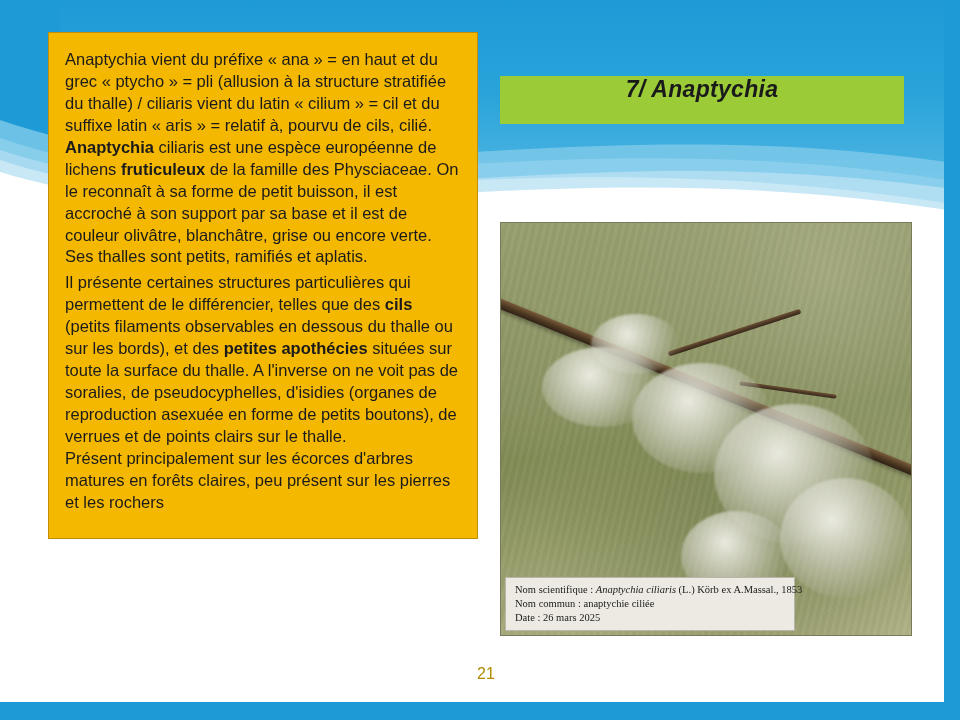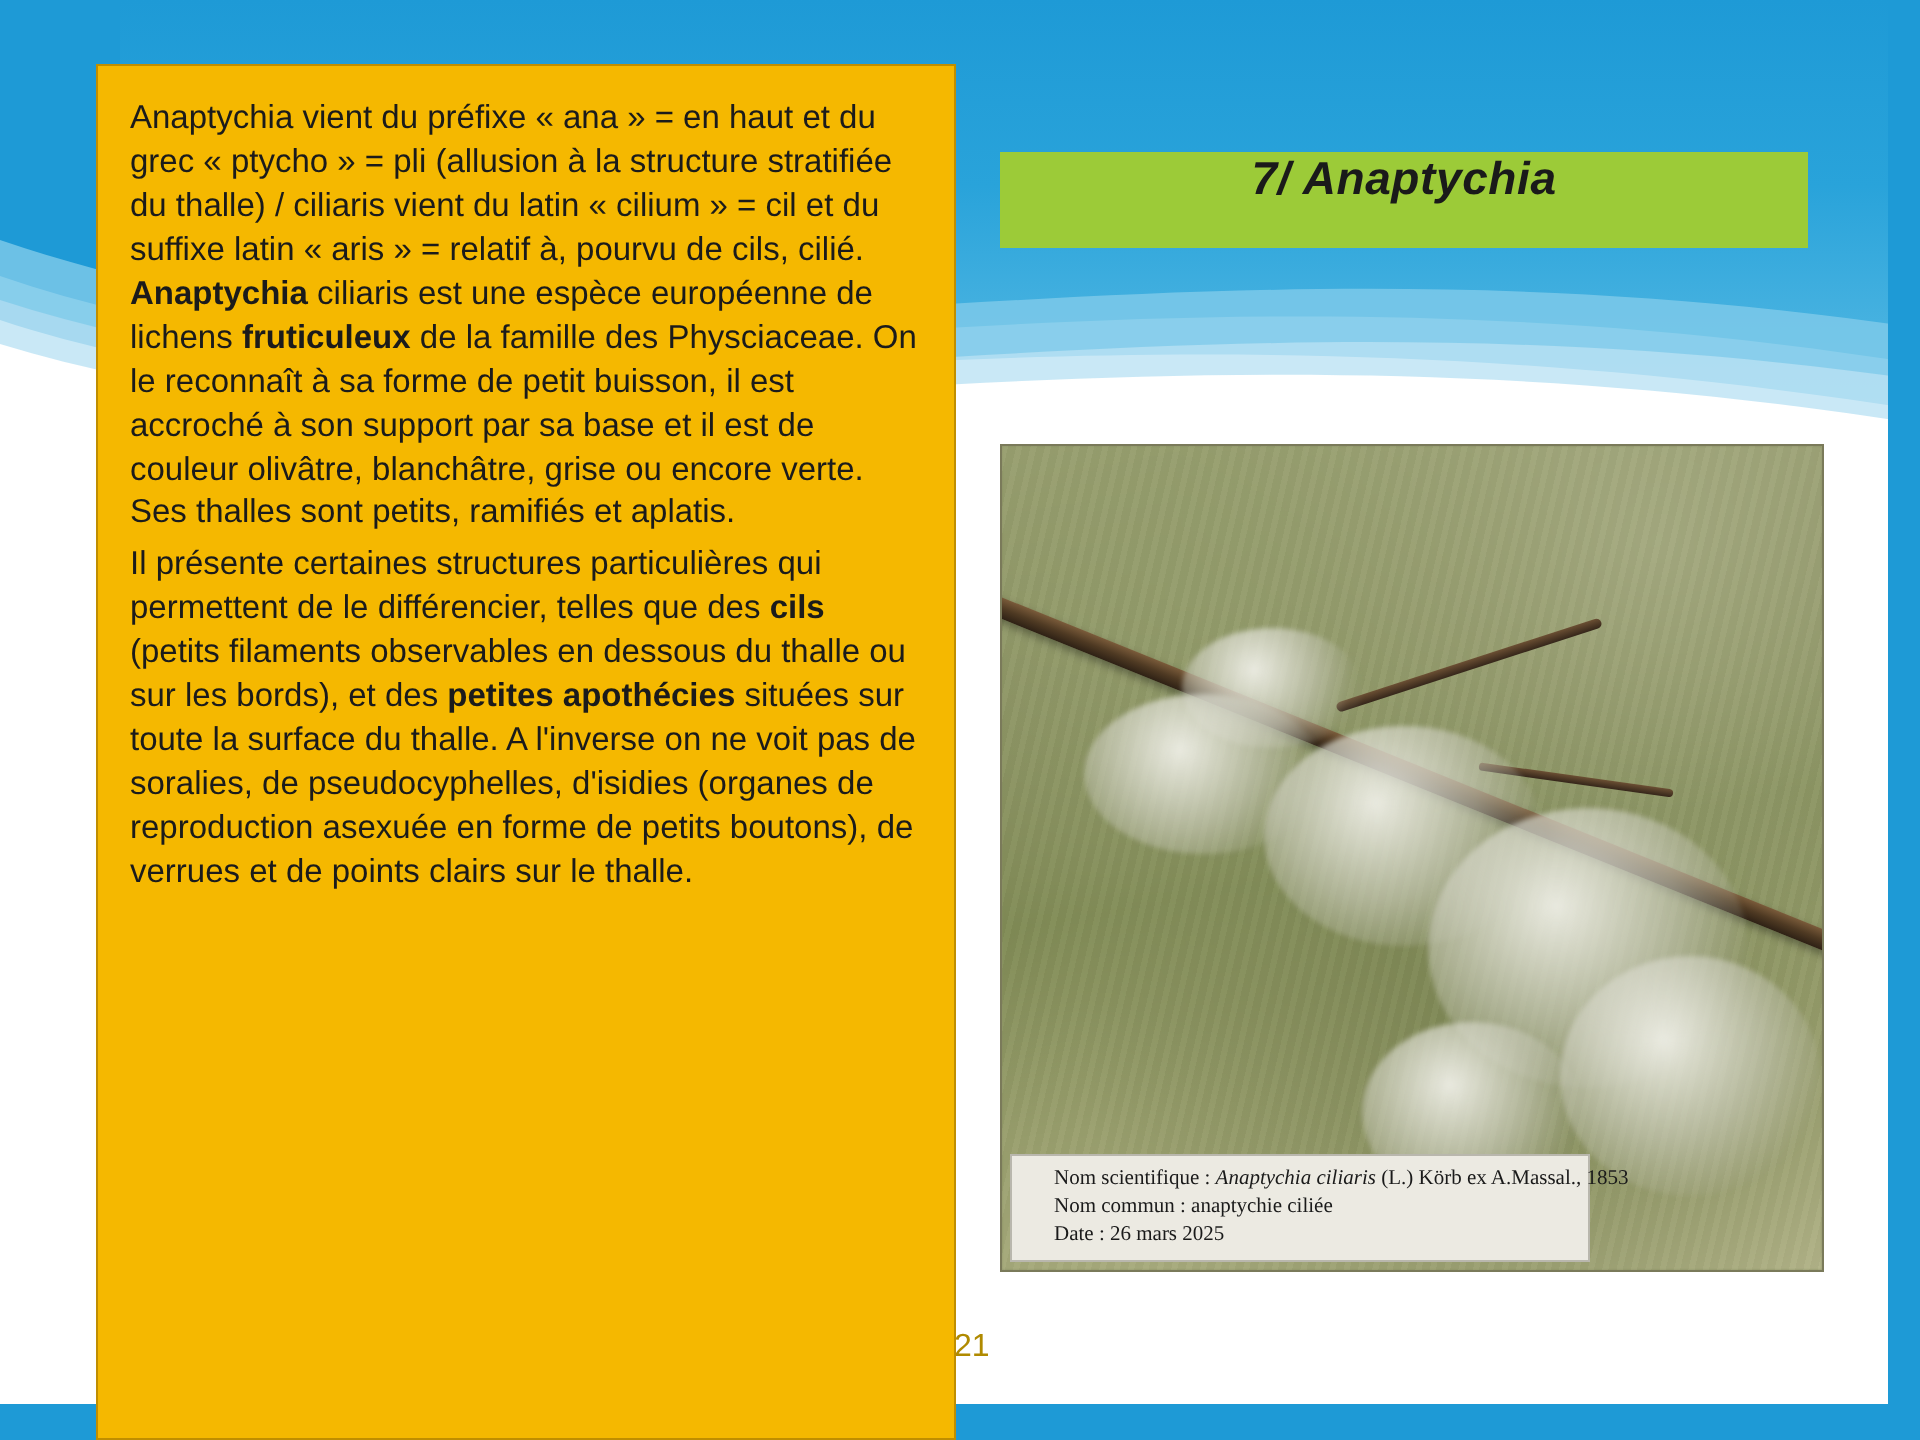--- a/index.html
+++ b/index.html
@@ -68,21 +68,21 @@
     font-weight: bold;
     color: #1a1a1a;
     letter-spacing: 0.3px;
   }
 
   
   .text-panel {
     position: absolute;
     left: 48px; top: 32px;
     width: 430px;
-    height: 688px;
+    height: 507px;
     background: #f5b800;
     border: 1px solid #c08e00;
     box-sizing: border-box;
     padding: 16px 16px 0 16px;
   }
   .text-panel p {
     margin: 0;
     color: #1b1b1b;
     font-size: 16.5px;
     line-height: 1.33;
@@ -168,21 +168,21 @@
   .lichen.l6 { left: 44%; top: 70%; width: 110px; height: 90px; }
 
   
   .photo-caption {
     position: absolute;
     left: 4px;
     bottom: 4px;
     width: 290px;
     background: #eceae2;
     border: 1px solid #b9b7ad;
-    padding: 5px 21px;
+    padding: 5px 9px;
     box-sizing: border-box;
   }
   .photo-caption div {
     font-family: "Liberation Serif", serif;
     font-size: 10.5px;
     color: #1a1a1a;
     line-height: 1.32;
     white-space: nowrap;
   }
   .photo-caption .sci i { font-style: italic; }
@@ -214,20 +214,21 @@
   <div class="right-band"></div>
 
   <div class="title-box">
     <div class="title-text">7/ Anaptychia</div>
   </div>
 
   <div class="text-panel">
     <p id="p-etymology">Anaptychia vient du préfixe « ana » = en haut et du grec « ptycho » = pli (allusion à la structure stratifiée du thalle) / ciliaris vient du latin « cilium » = cil et du suffixe latin « aris » = relatif à, pourvu de cils, cilié.</p>
     <p id="p-description"><b>Anaptychia</b> ciliaris est une espèce européenne de lichens <b>fruticuleux</b> de la famille des Physciaceae. On le reconnaît à sa forme de petit buisson, il est accroché à son support par sa base et il est de couleur olivâtre, blanchâtre, grise ou encore verte. Ses thalles sont petits, ramifiés et aplatis.</p>
     <p class="gap" id="p-structures">Il présente certaines structures particulières qui permettent de le différencier, telles que des <b>cils</b> (petits filaments observables en dessous du thalle ou sur les bords), et des <b>petites apothécies</b> situées sur toute la surface du thalle. A l'inverse on ne voit pas de soralies, de pseudocyphelles, d'isidies (organes de reproduction asexuée en forme de petits boutons), de verrues et de points clairs sur le thalle.</p>
+    <p id="p-habitat">Présent principalement sur les écorces d'arbres matures en forêts claires, peu présent sur les pierres et les rochers</p>
   </div>
 
   <div class="slide-number">21</div>
 
   <div class="photo-wrap">
     <div class="photo-bg"></div>
     <div class="photo-blurstreaks"></div>
     <div class="branch"></div>
     <div class="twig1"></div>
     <div class="twig2"></div>

